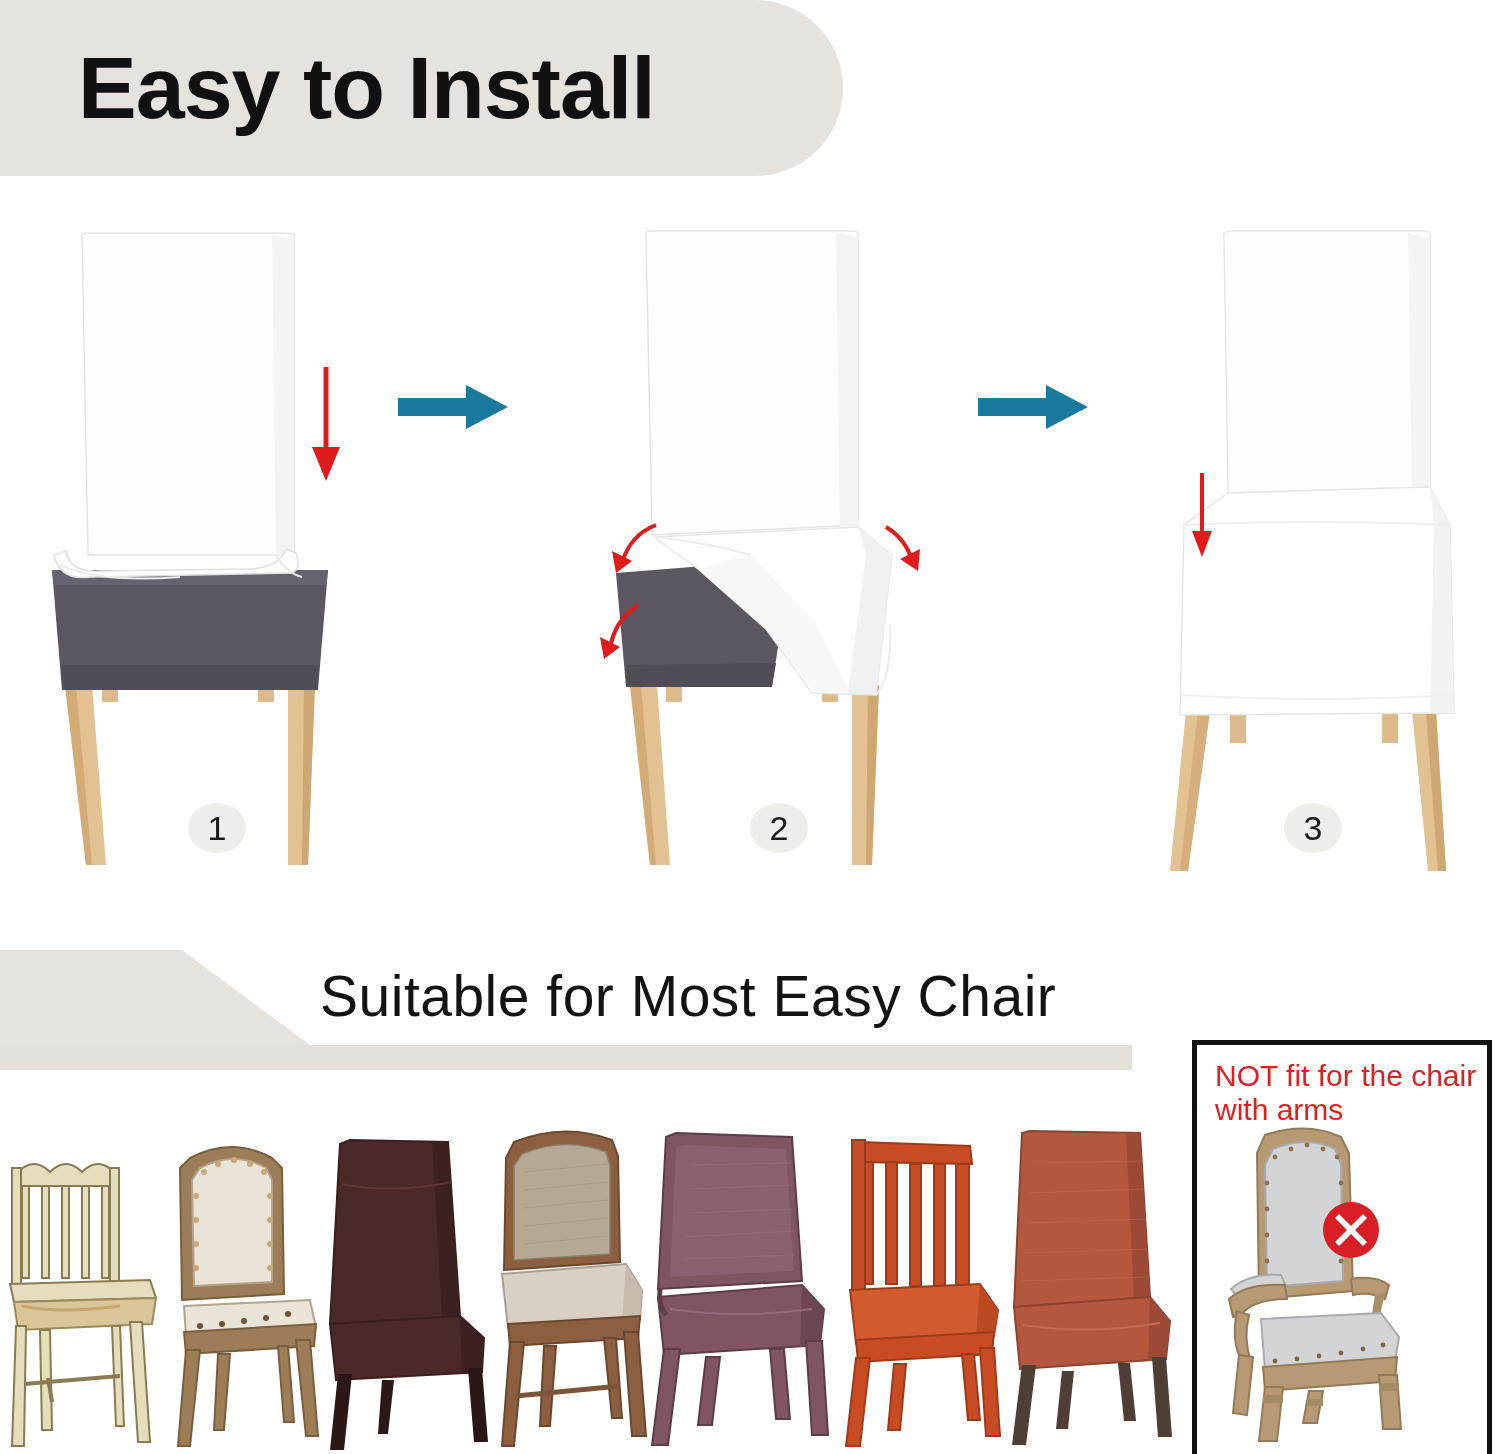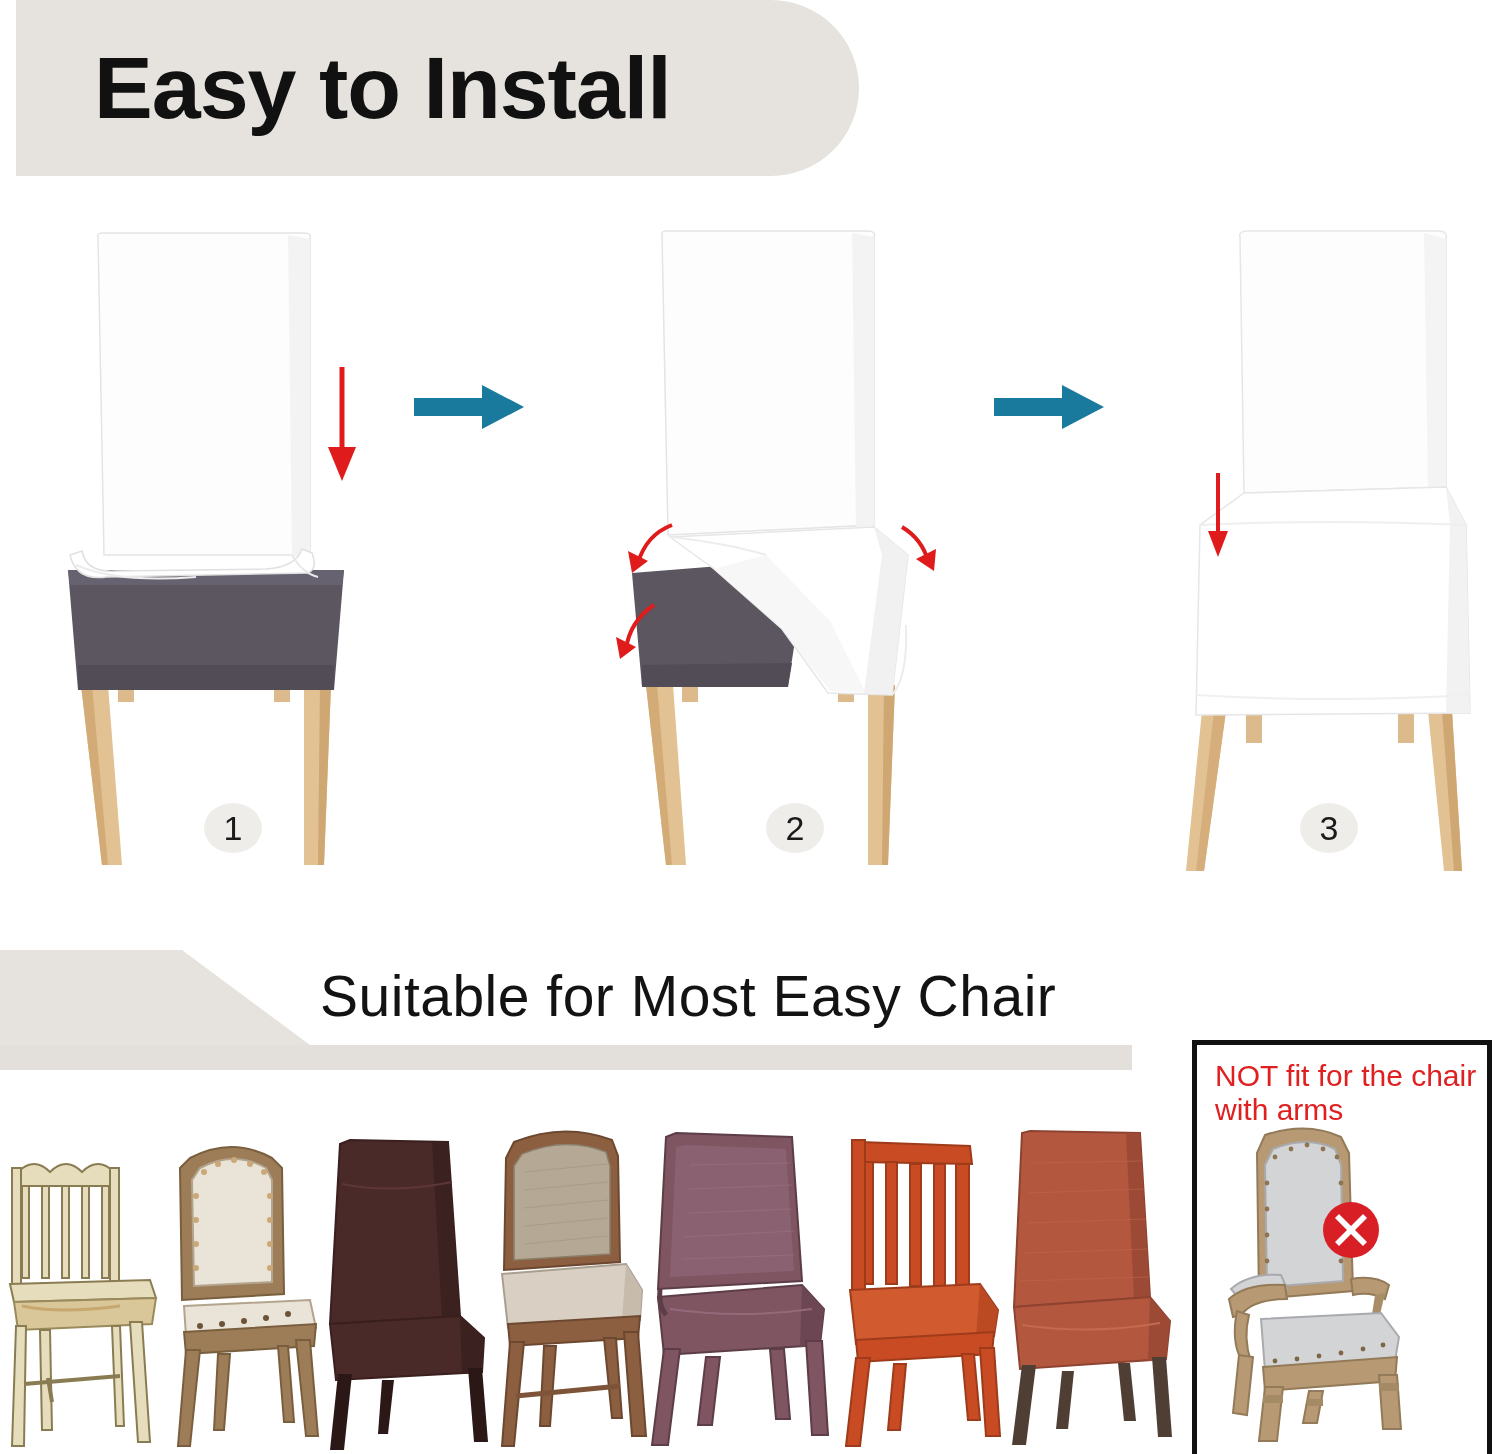--- a/index.html
+++ b/index.html
@@ -5,21 +5,21 @@
   * { margin:0; padding:0; box-sizing:border-box; }
   body {
     width:1500px; height:1454px;
     background:#ffffff;
     font-family:"Liberation Sans", sans-serif;
     position:relative;
     overflow:hidden;
   }
 
   
-  #install-section { position:absolute; left:16px; top:0; width:1232px; height:945px; }
+  #install-section { position:absolute; left:0; top:0; width:1232px; height:945px; }
 
   #install-banner {
     position:absolute; left:0; top:0;
     width:843px; height:176px;
     background:#e6e3de;
     border-radius:0 90px 90px 0;
   }
   #install-title {
     position:absolute; left:78px; top:40px;
     font-size:88px; font-weight:700; color:#111111;

